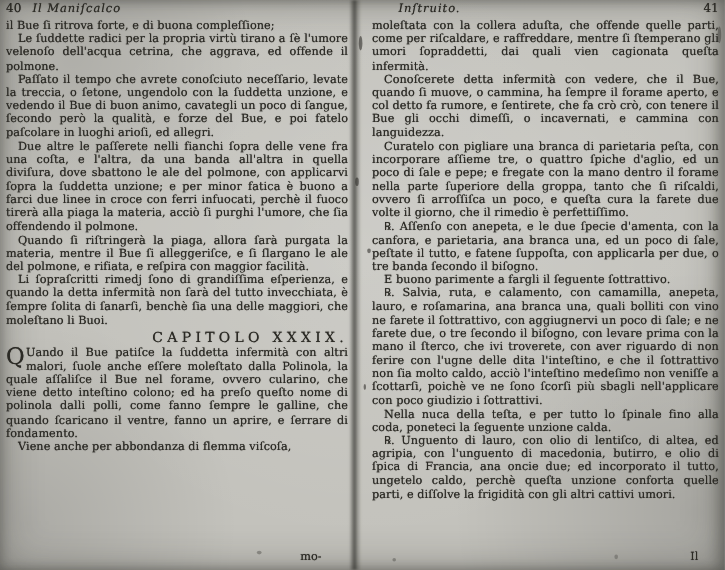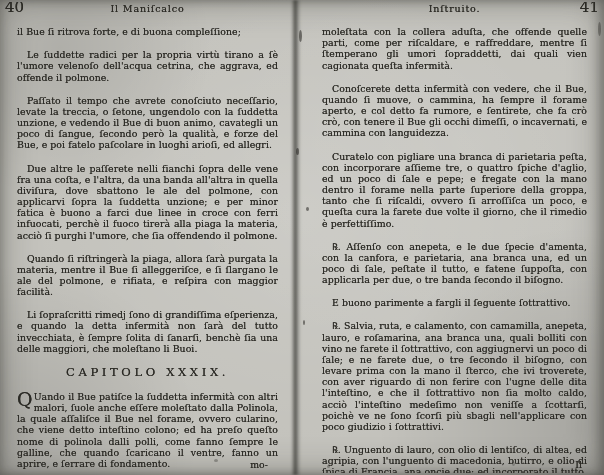--- a/index.html
+++ b/index.html
@@ -32,29 +32,29 @@
     letter-spacing:.05px;
     filter:blur(.32px);
     text-shadow:0 0 .6px rgba(43,42,37,.85);
   }
   .page.left{left:5px;width:285px;}
   .page.right{left:310px;width:289px;}
   .headrow{
     display:flex;justify-content:space-between;align-items:baseline;
     margin-bottom:3px;
   }
-  .pagenum{font-size:15px;min-width:22px;}
+  .pagenum{font-size:10px;min-width:22px;}
   .pagenum.right-n{text-align:right;}
-  .runhead{font-size:9.6px;letter-spacing:.8px;flex:1;text-align:center;}
+  .runhead{font-style:italic;font-size:9.6px;letter-spacing:.8px;flex:1;text-align:left;}
   .spacer{min-width:22px;}
-  p{margin:12px;text-indent:10px;}
+  p{margin:0;text-indent:10px;}
   p.noindent{text-indent:0;}
   .chap{
     font-weight:normal;font-size:11.6px;letter-spacing:3.6px;
-    text-align:center;text-indent:0;margin:2px 0 1px 0;line-height:13px;
+    text-align:right;text-indent:0;margin:2px 0 1px 0;line-height:13px;
   }
   .chapsub{
     font-style:italic;text-align:center;font-size:9.8px;line-height:11px;margin-bottom:1px;
   }
   .dropcap{
     float:left;font-size:19px;line-height:17.5px;padding-right:1px;
   }
   .catchword{
     position:absolute;bottom:3px;font-size:9.4px;
   }
@@ -90,20 +90,21 @@
       <span class="spacer"></span>
       <span class="runhead">Inſtruito.</span>
       <span class="pagenum right-n">41</span>
     </div>
     <p class="noindent">moleſtata con la collera aduſta, che offende quelle parti, come per riſcaldare, e raffreddare, mentre ſi ſtemperano gli umori ſopraddetti, dai quali vien cagionata queſta infermità.</p>
     <p>Conoſcerete detta infermità con vedere, che il Bue, quando ſi muove, o cammina, ha ſempre il forame aperto, e col detto fa rumore, e ſentirete, che fa crò crò, con tenere il Bue gli occhi dimeſſi, o incavernati, e cammina con languidezza.</p>
     <p>Curatelo con pigliare una branca di parietaria peſta, con incorporare aſſieme tre, o quattro ſpiche d'aglio, ed un poco di ſale e pepe; e fregate con la mano dentro il forame nella parte ſuperiore della groppa, tanto che ſi riſcaldi, ovvero ſi arroſſiſca un poco, e queſta cura la farete due volte il giorno, che il rimedio è perfettiſſimo.</p>
     <p>℞. Aſſenſo con anepeta, e le due ſpecie d'amenta, con la canfora, e parietaria, ana branca una, ed un poco di ſale, peſtate il tutto, e fatene ſuppoſta, con applicarla per due, o tre banda ſecondo il biſogno.</p>
     <p>E buono parimente a fargli il ſeguente ſottrattivo.</p>
     <p>℞. Salvia, ruta, e calamento, con camamilla, anepeta, lauro, e roſamarina, ana branca una, quali bolliti con vino ne farete il ſottrattivo, con aggiugnervi un poco di ſale; e ne farete due, o tre ſecondo il biſogno, con levare prima con la mano il ſterco, che ivi troverete, con aver riguardo di non ferire con l'ugne delle dita l'inteſtino, e che il ſottrattivo non ſia molto caldo, acciò l'inteſtino medeſimo non veniſſe a ſcottarſi, poichè ve ne ſono ſcorſi più sbagli nell'applicare con poco giudizio i ſottrattivi.</p>
+    <p>Nella nuca della teſta, e per tutto lo ſpinale fino alla coda, poneteci la ſeguente unzione calda.</p>
     <p>℞. Unguento di lauro, con olio di lentiſco, di altea, ed agripia, con l'unguento di macedonia, butirro, e olio di ſpica di Francia, ana oncie due; ed incorporato il tutto, ungetelo caldo, perchè queſta unzione conforta quelle parti, e diſſolve la frigidità con gli altri cattivi umori.</p>
     <div class="catchword cw-right">Il</div>
   </div>
 
   <div class="gutter"></div>
 
   <div class="speck" style="left:299px;top:30px;width:3px;height:12px;"></div>
   <div class="speck" style="left:296px;top:148px;width:3px;height:7px;"></div>
   <div class="speck" style="left:306px;top:207px;width:3px;height:4px;"></div>
   <div class="speck" style="left:303px;top:320px;width:2px;height:5px;"></div>

